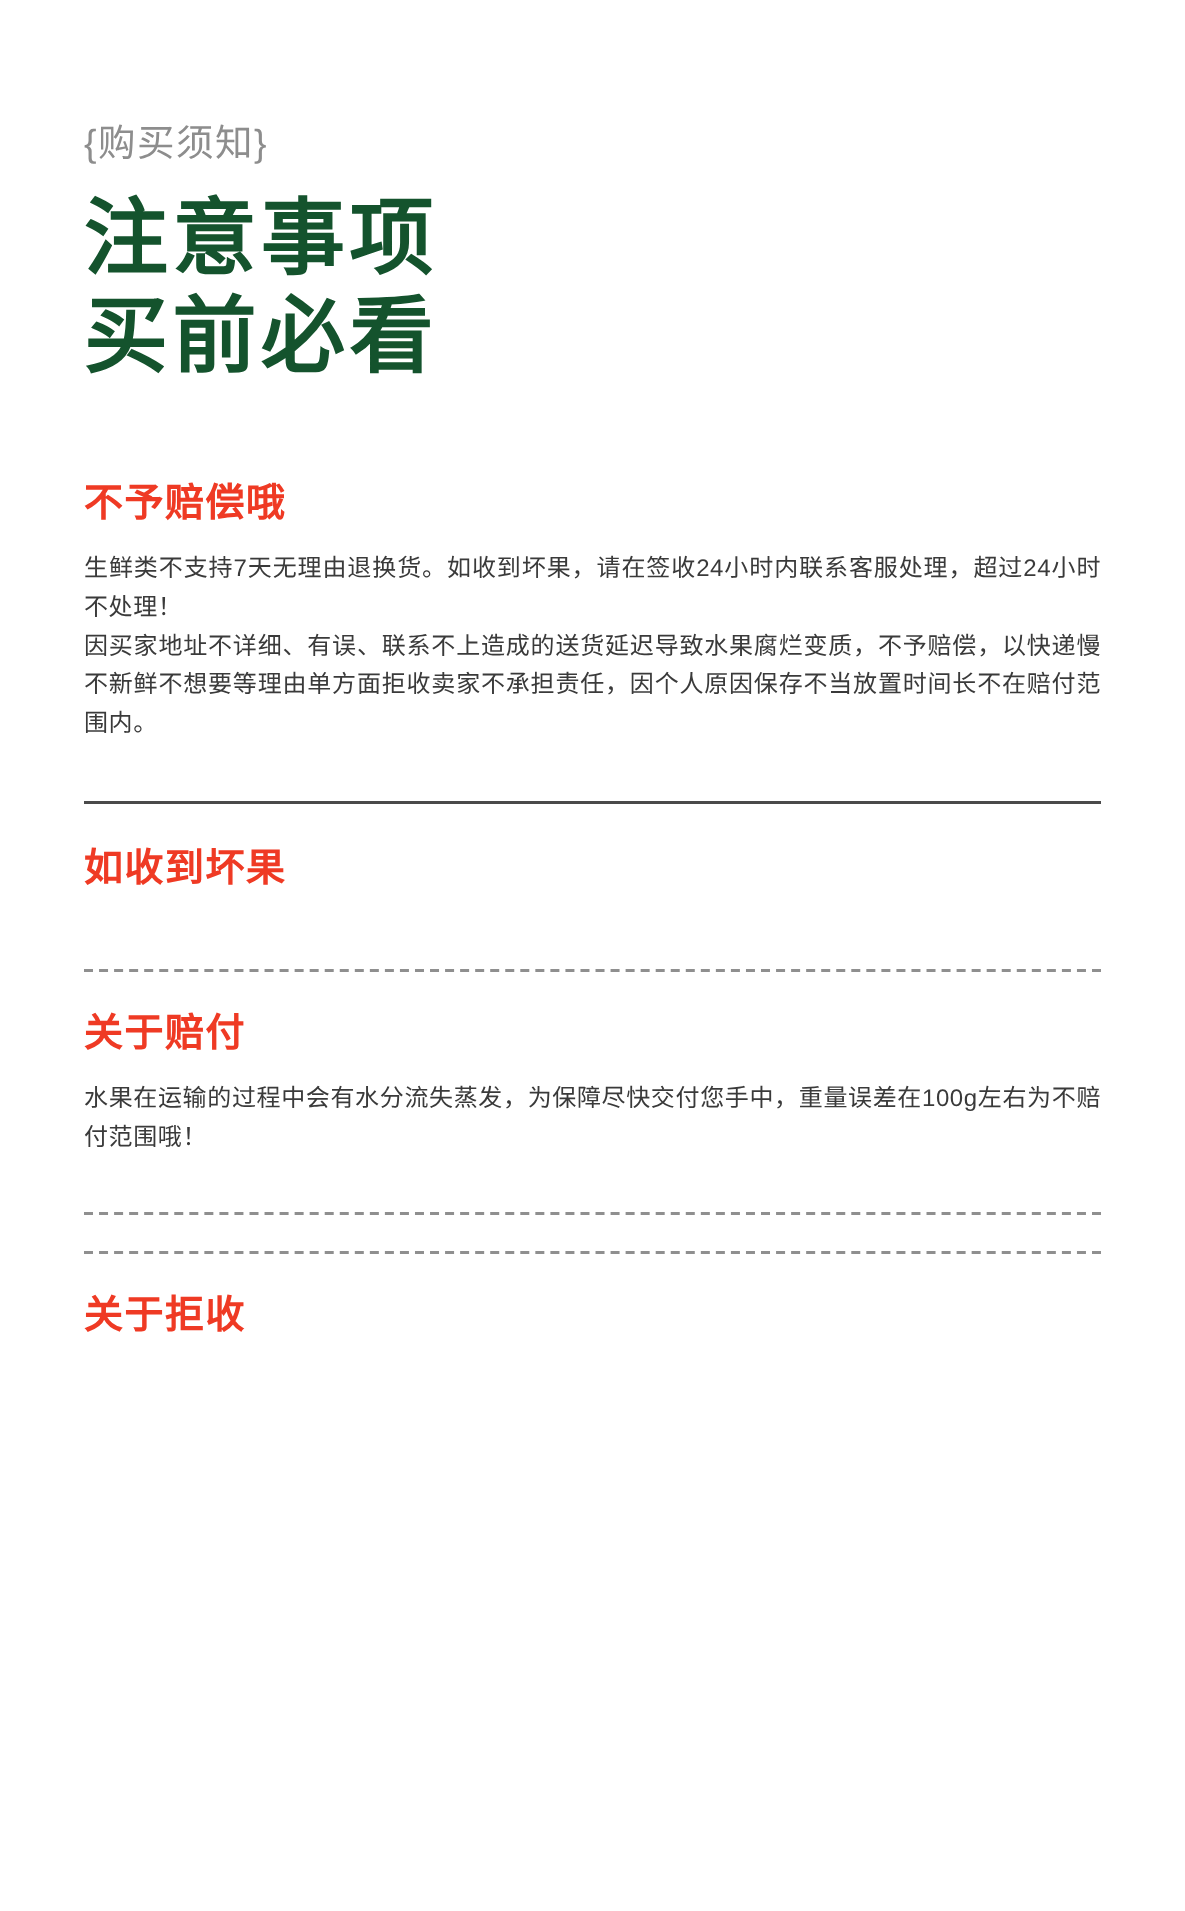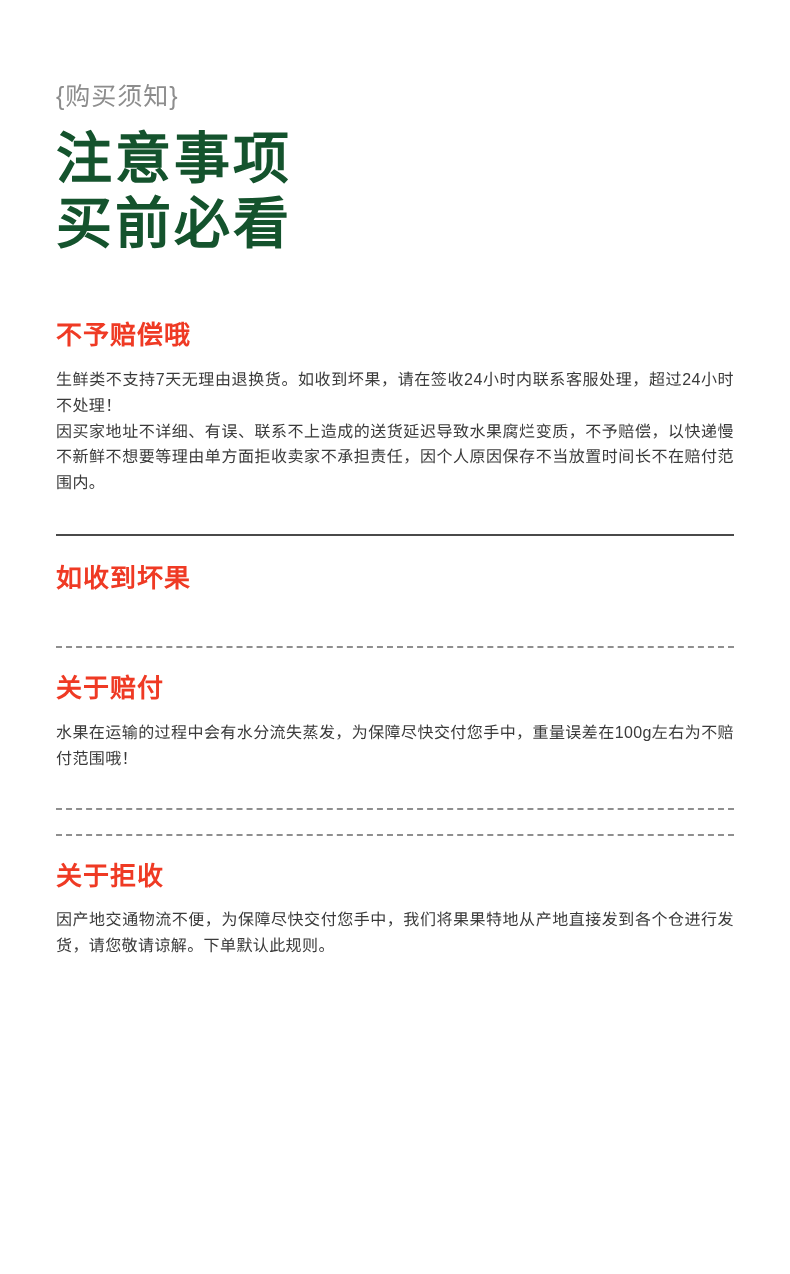--- a/index.html
+++ b/index.html
@@ -119,19 +119,16 @@
       <div class="section-body">
         <p>水果在运输的过程中会有水分流失蒸发，为保障尽快交付您手中，重量误差在100g左右为不赔付范围哦！</p>
       </div>
     </div>
     <div class="rule-dashed"></div>
 
     <div class="rule-dashed"></div>
 
     <div class="section">
       <div class="section-heading">关于拒收</div>
-      <div class="section-body">
-        <p>因产地交通物流不便，为保障尽快交付您手中，我们将果果特地从产地直接发到各个仓进行发货，请您敬请谅解。下单默认此规则。</p>
-      </div>
     </div>
 
   </div>
 </div>
 
 </body></html>

